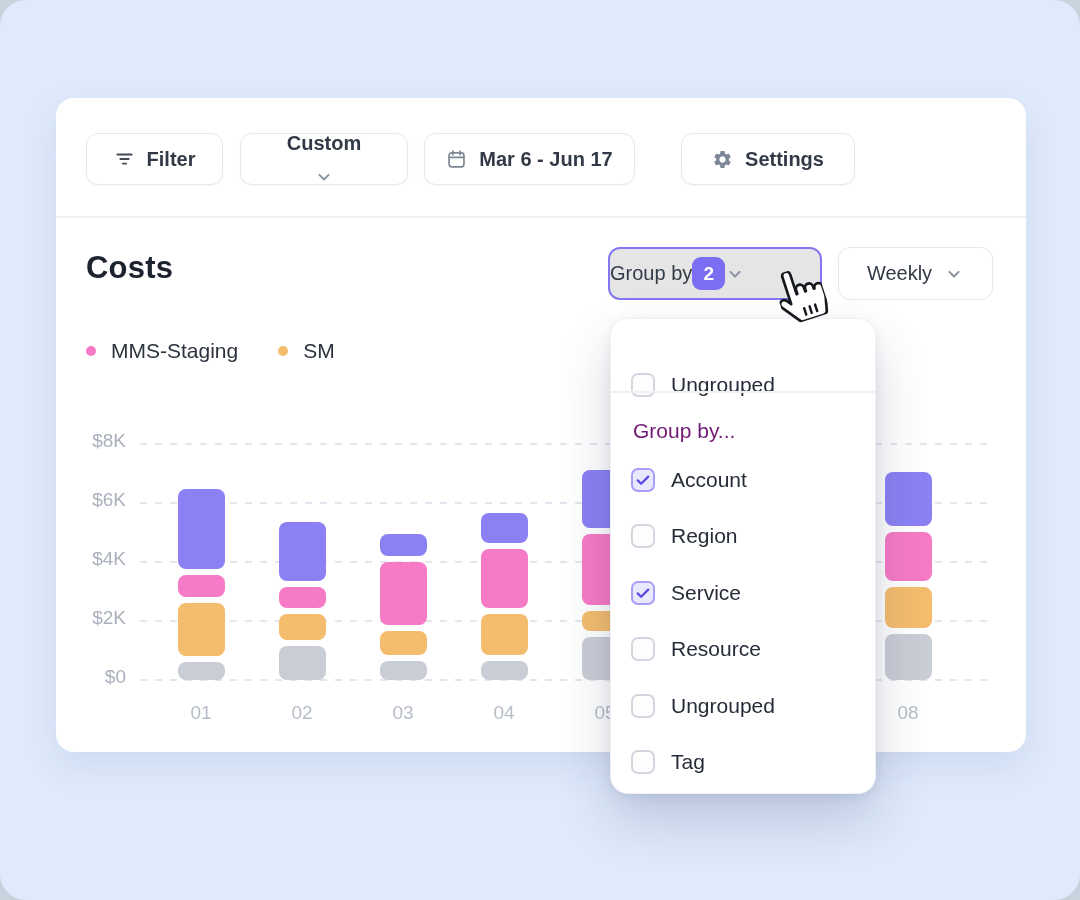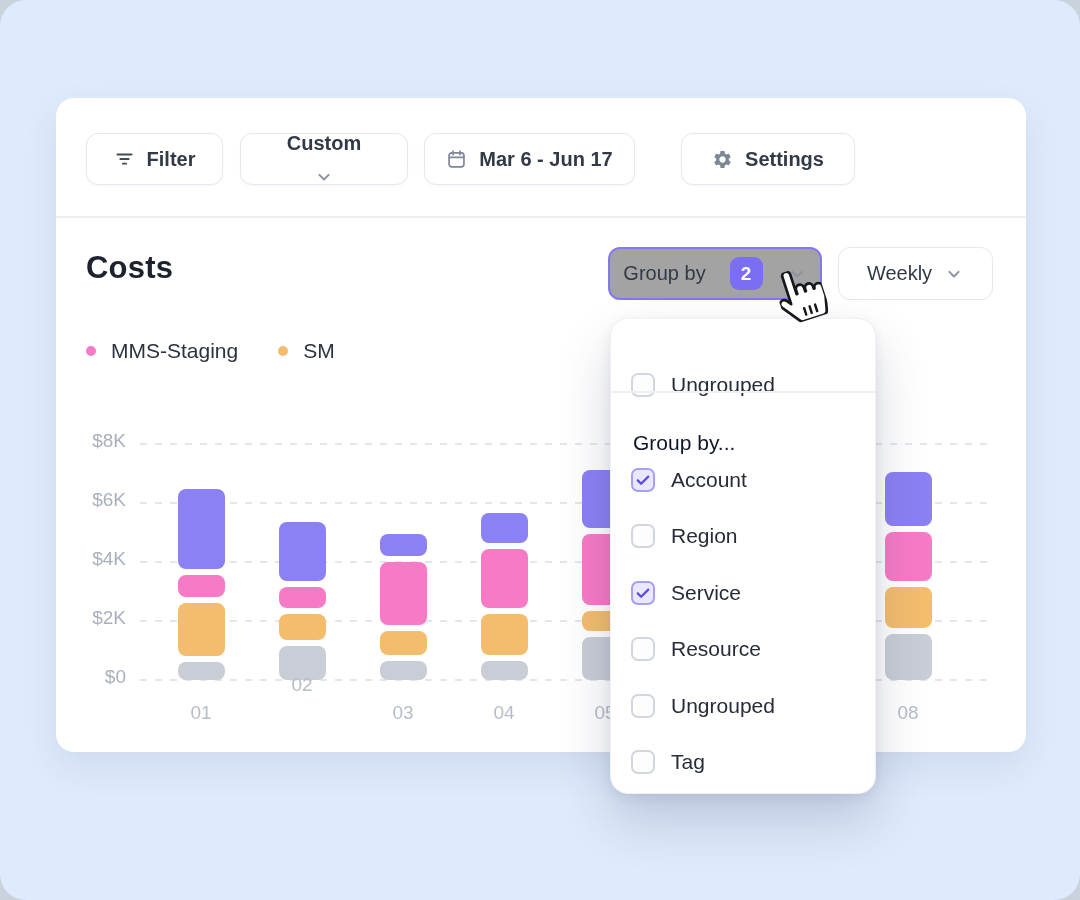--- a/index.html
+++ b/index.html
@@ -12,23 +12,23 @@
 
   
   .tbtn { position:absolute; top:35px; height:52px; background:#fff; border:1.5px solid #e5e8ee;
           border-radius:12px; display:flex; align-items:center; justify-content:center; gap:12px;
           font-size:20px; color:#333a47; font-weight:700; box-shadow:0 1px 2px rgba(16,24,40,.04); cursor:pointer; }
   .tbtn svg { flex:0 0 auto; }
   .divider { position:absolute; left:0; right:0; top:118px; height:1.5px; background:#edeff3; }
 
   .title { position:absolute; left:30px; top:152px; font-size:31px; font-weight:700; color:#1c222e; letter-spacing:.2px; }
 
-  .groupby { position:absolute; left:552px; top:149px; width:214px; height:53px; background:#a3a3a3;
+  .groupby { position:absolute; left:552px; top:149px; width:214px; height:53px; background:#e5e5e5;
              border:2px solid #8276f3; border-radius:12px; display:flex; align-items:center;
-             justify-content:center; gap:24px; font-size:20px; color:#333a47; font-weight:500; cursor:pointer; }
+             gap:0; font-size:20px; color:#333a47; font-weight:500; cursor:pointer; }
   .badge { width:33px; height:33px; border-radius:9px; background:#7c6ef2; color:#fff; font-size:19px;
            font-weight:600; display:flex; align-items:center; justify-content:center; }
   .weekly { position:absolute; left:782px; top:149px; width:155px; height:53px; background:#fff;
             border:1.5px solid #e6e8ee; border-radius:12px; display:flex; align-items:center;
             justify-content:center; gap:12px; font-size:20px; color:#333a47; font-weight:500; cursor:pointer; }
 
   
   .legend { position:absolute; left:30px; top:241px; display:flex; gap:40px; align-items:center; }
   .legend-item { display:flex; align-items:center; gap:15px; font-size:21px; color:#2c323e; cursor:pointer; white-space:nowrap; }
   .legend-dot { width:10px; height:10px; border-radius:50%; flex:0 0 auto; }
@@ -41,21 +41,21 @@
   .xtick { position:absolute; width:70px; text-align:center; font-size:19px; color:#b6bdc8; }
   .seg { position:absolute; border-radius:8px; cursor:pointer; }
 
   
   .dropdown { position:absolute; left:610px; top:318px; width:266px; height:476px; background:#fff;
               border-radius:18px; border:1px solid #f0f1f5;
               box-shadow:0 26px 52px rgba(45,56,88,.20), 0 4px 12px rgba(45,56,88,.08); z-index:5; }
   .dd-row { position:absolute; left:20px; display:flex; align-items:center; gap:16px; height:28px; cursor:pointer; }
   .dd-label { font-size:21px; color:#262c38; }
   .dd-divider { position:absolute; left:0; right:0; top:72px; height:1.5px; background:#eef0f4; }
-  .dd-section { position:absolute; left:22px; top:100px; font-size:21px; color:#0f172a;margin-top:12px; }
+  .dd-section { position:absolute; left:22px; top:100px; font-size:21px; color:#701a75; }
   .cb { width:24px; height:24px; border-radius:7px; border:2px solid #d2d7df; background:#fdfdfe;
         display:flex; align-items:center; justify-content:center; flex:0 0 auto; cursor:pointer; }
   .cb.checked { background:#e9e8fd; border-color:#a79ef5; }
 
   .cursor { position:absolute; left:778px; top:268px; z-index:9; transform:rotate(-18deg); }
 </style>
 </head>
 <body>
 
 <div class="screen">
@@ -134,21 +134,21 @@
         <div class="ytick" style="top: 568px;">$0</div>
         <div class="seg" style="left: 121.5px; top: 564.3px; width: 47px; height: 17.7px; background: rgb(201, 205, 213);"></div>
         <div class="seg" style="left: 121.5px; top: 505.2px; width: 47px; height: 53.1px; background: rgb(244, 189, 110);"></div>
         <div class="seg" style="left: 121.5px; top: 477.075px; width: 47px; height: 22.125px; background: rgb(247, 122, 198);"></div>
         <div class="seg" style="left: 121.5px; top: 391.425px; width: 47px; height: 79.65px; background: rgb(139, 128, 244);"></div>
         <div class="xtick" style="left: 110px; top: 604px;">01</div>
         <div class="seg" style="left: 222.5px; top: 548.075px; width: 47px; height: 33.925px; background: rgb(201, 205, 213);"></div>
         <div class="seg" style="left: 222.5px; top: 515.525px; width: 47px; height: 26.55px; background: rgb(244, 189, 110);"></div>
         <div class="seg" style="left: 222.5px; top: 488.875px; width: 47px; height: 20.65px; background: rgb(247, 122, 198);"></div>
         <div class="seg" style="left: 222.5px; top: 423.875px; width: 47px; height: 59px; background: rgb(139, 128, 244);"></div>
-        <div class="xtick" style="left: 211px; top: 576px;">02</div>
+        <div class="xtick" style="left: 211px; top: 604px;">02</div>
         <div class="seg" style="left: 323.5px; top: 562.825px; width: 47px; height: 19.175px; background: rgb(201, 205, 213);"></div>
         <div class="seg" style="left: 323.5px; top: 533.225px; width: 47px; height: 23.6px; background: rgb(244, 189, 110);"></div>
         <div class="seg" style="left: 323.5px; top: 463.8px; width: 47px; height: 63.425px; background: rgb(247, 122, 198);"></div>
         <div class="seg" style="left: 323.5px; top: 435.675px; width: 47px; height: 22.125px; background: rgb(139, 128, 244);"></div>
         <div class="xtick" style="left: 312px; top: 604px;">03</div>
         <div class="seg" style="left: 424.5px; top: 562.825px; width: 47px; height: 19.175px; background: rgb(201, 205, 213);"></div>
         <div class="seg" style="left: 424.5px; top: 515.525px; width: 47px; height: 41.3px; background: rgb(244, 189, 110);"></div>
         <div class="seg" style="left: 424.5px; top: 450.525px; width: 47px; height: 59px; background: rgb(247, 122, 198);"></div>
         <div class="seg" style="left: 424.5px; top: 415.025px; width: 47px; height: 29.5px; background: rgb(139, 128, 244);"></div>
         <div class="xtick" style="left: 413px; top: 604px;">04</div>

